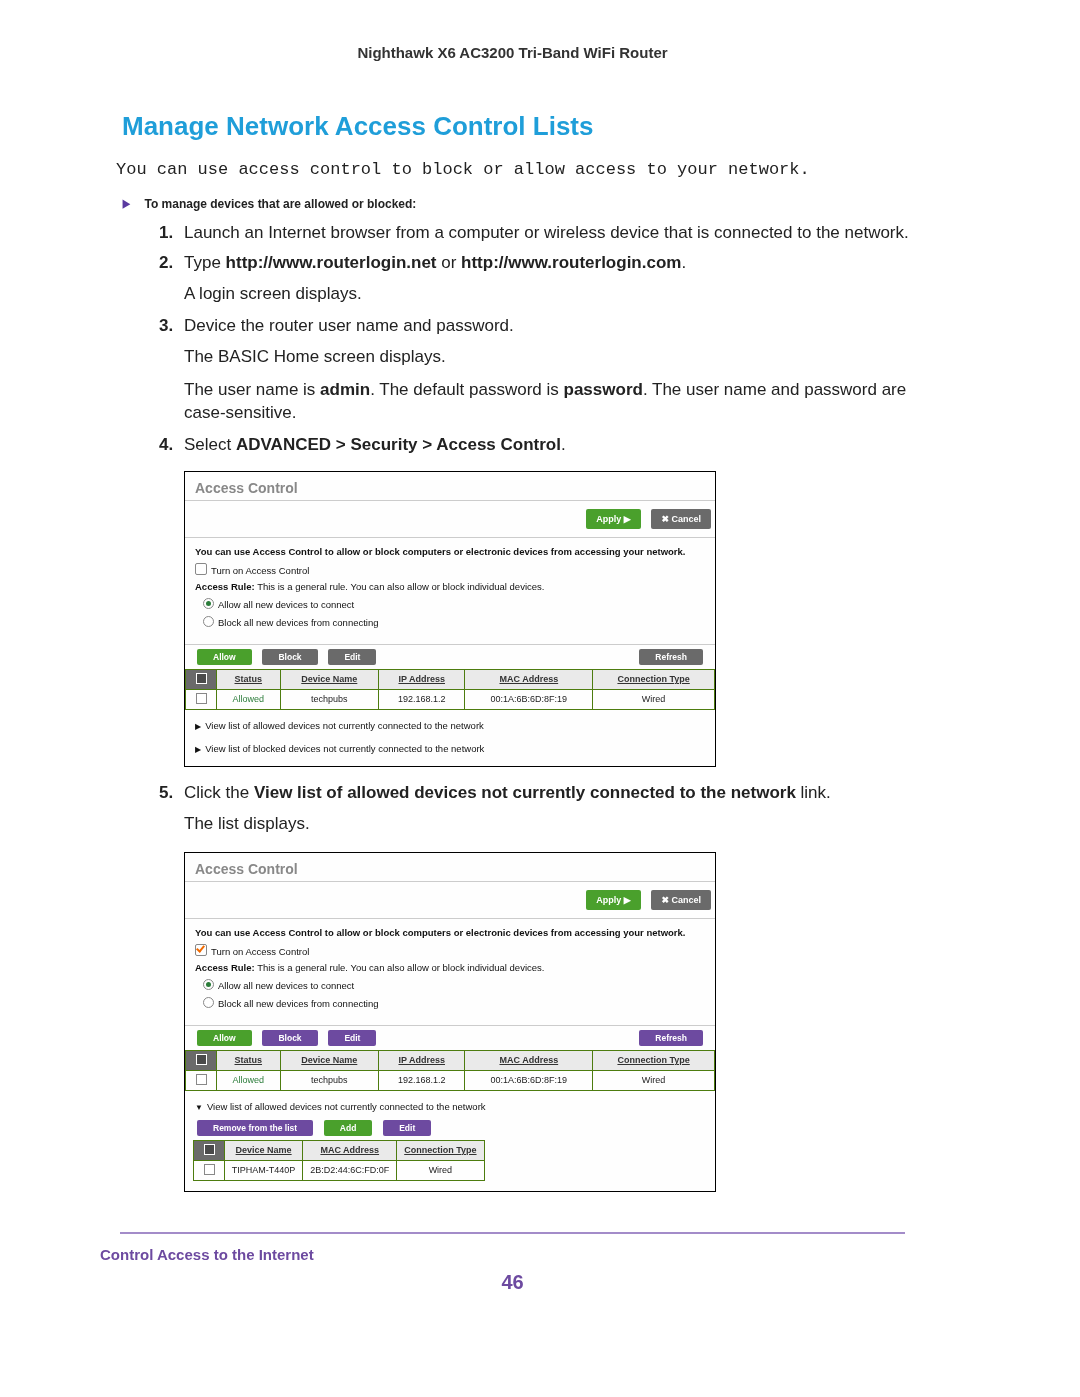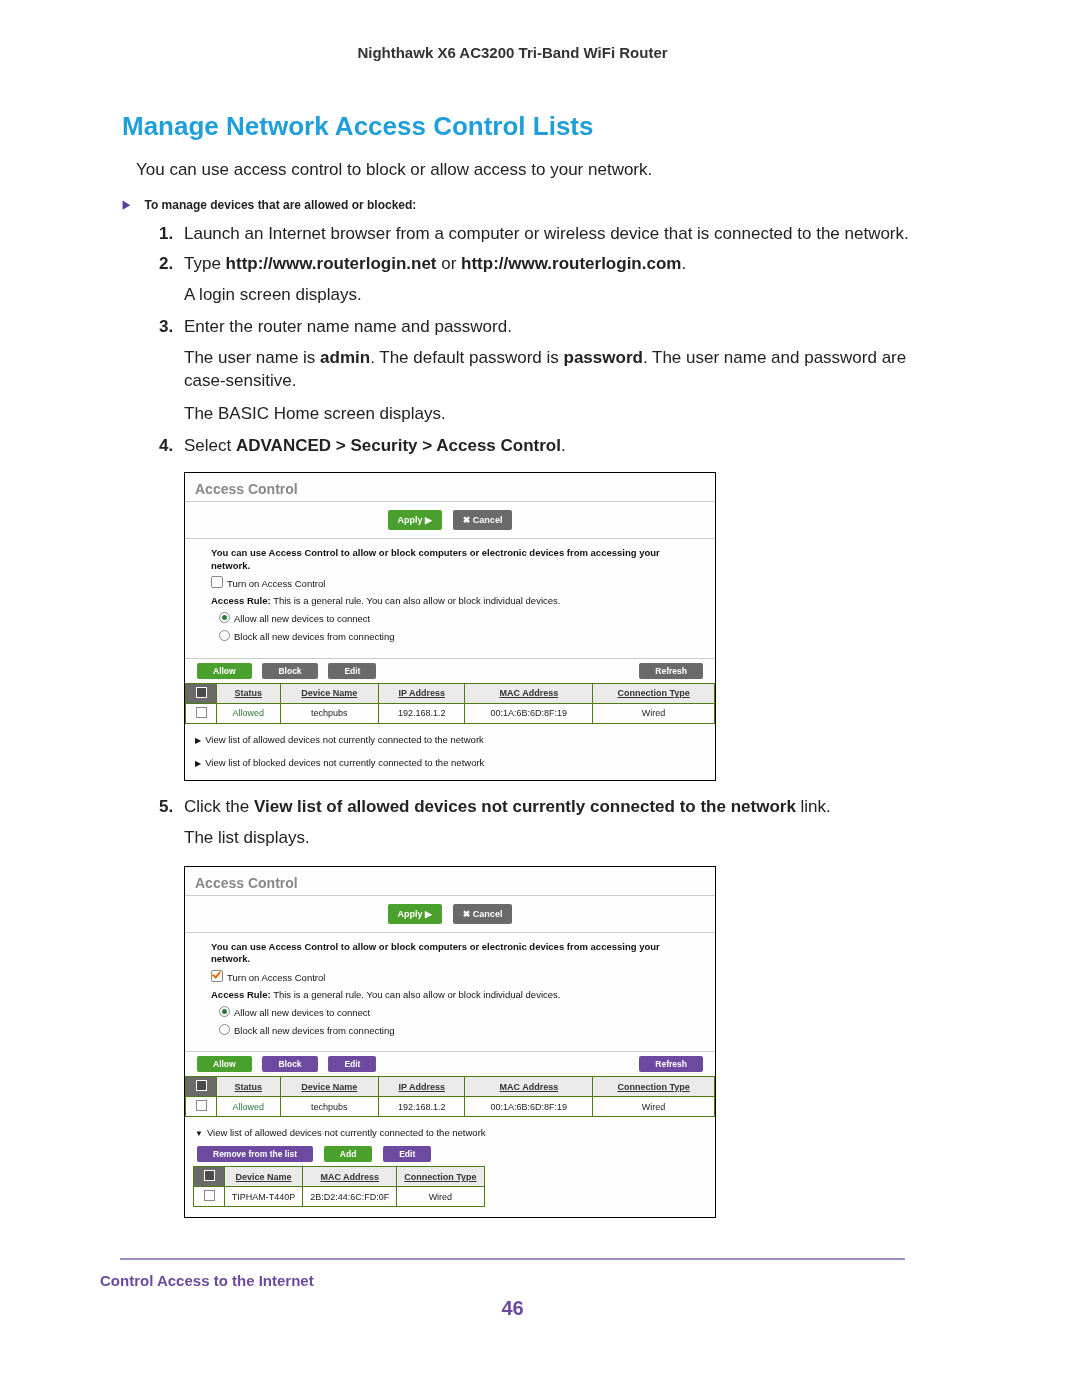--- a/index.html
+++ b/index.html
@@ -24,21 +24,22 @@
     margin-bottom: 50px;
   }
   .section-title {
     color: #1f9ed9;
     font-size: 26px;
     font-weight: bold;
     margin: 10px 0 18px 22px;
   }
   .intro {
     font-size: 17px;
-    margin: 0 0 18px 36px;
+    margin: 0 0 18px 16px;
+    font-family: Liberation Mono, monospace;
   }
   .procedure-heading {
     font-weight: bold;
     font-size: 12px;
     margin: 10px 0 12px 22px;
   }
   .procedure-heading::before {
     content: "\25B6";
     color: #5a3aa0;
     font-size: 11px;
@@ -77,42 +78,42 @@
     font-size: 14px;
     font-weight: bold;
     padding: 8px 10px 4px 10px;
   }
   .ui-box .ui-hr {
     border: none;
     border-top: 1px solid #ccc;
     margin: 0;
   }
   .ui-btnrow {
-    text-align: center;
+    text-align: right;
     padding: 8px 0;
   }
   .ui-btn {
     display: inline-block;
     font-size: 9px;
     font-weight: bold;
     padding: 5px 10px;
     border-radius: 2px;
     margin: 0 4px;
     color: #fff;
   }
   .ui-btn.green { background: #4aa02c; }
   .ui-btn.gray  { background: #6a6a6a; }
   .ui-btn.small { padding: 3px 16px; font-size: 8.5px; border-radius: 2px; }
   .ui-btn.purple { background: #6d4aa0; }
   .ui-body {
     padding: 4px 10px 10px 10px;
   }
   .ui-body p {
     font-size: 9.5px;
-    margin: 4px 16px;
+    margin: 4px 0;
     color: #111;
   }
   .ui-checkbox {
     display: inline-block;
     width: 10px; height: 10px;
     border: 1px solid #888;
     border-radius: 2px;
     margin-right: 4px;
     vertical-align: -1px;
     position: relative;
@@ -233,25 +234,25 @@
 
   <ol class="steps">
     <li>
       <span>Launch an Internet browser from a computer or wireless device that is connected to the network.</span>
     </li>
     <li>
       <span>Type </span><b>http://www.routerlogin.net</b><span> or </span><b>http://www.routerlogin.com</b><span>.</span>
       <p>A login screen displays.</p>
     </li>
     <li>
-      <span>Enter the router name name and password.</span>
+      <span>Device the router user name and password.</span>
+      <p>The BASIC Home screen displays.</p>
       <p>
         <span>The user name is </span><b>admin</b><span>. The default password is </span><b>password</b><span>. The user name and password are case-sensitive.</span>
       </p>
-      <p>The BASIC Home screen displays.</p>
     </li>
     <li>
       <span>Select </span><b>ADVANCED &gt; Security &gt; Access Control</b><span>.</span>
 
       
       <div class="ui-box">
         <div class="ui-title">Access Control</div>
         <hr class="ui-hr">
         <div class="ui-btnrow">
           <span class="ui-btn green">Apply ▶</span>

